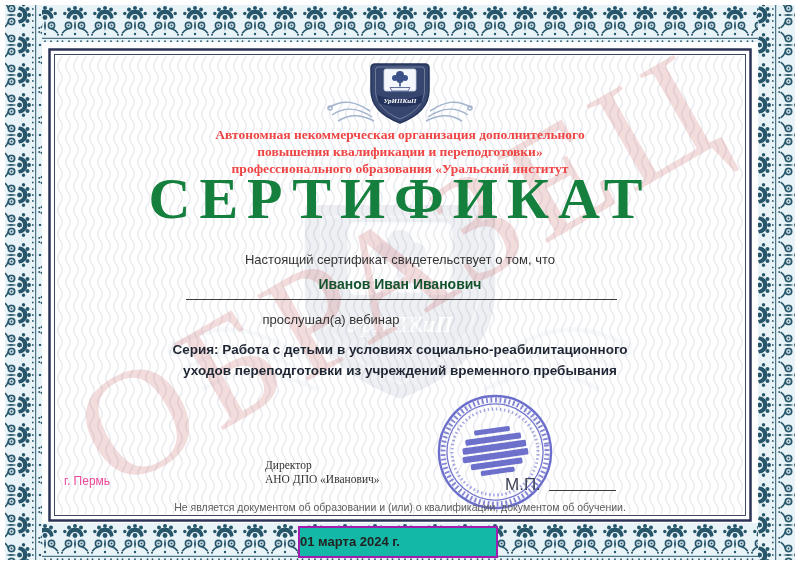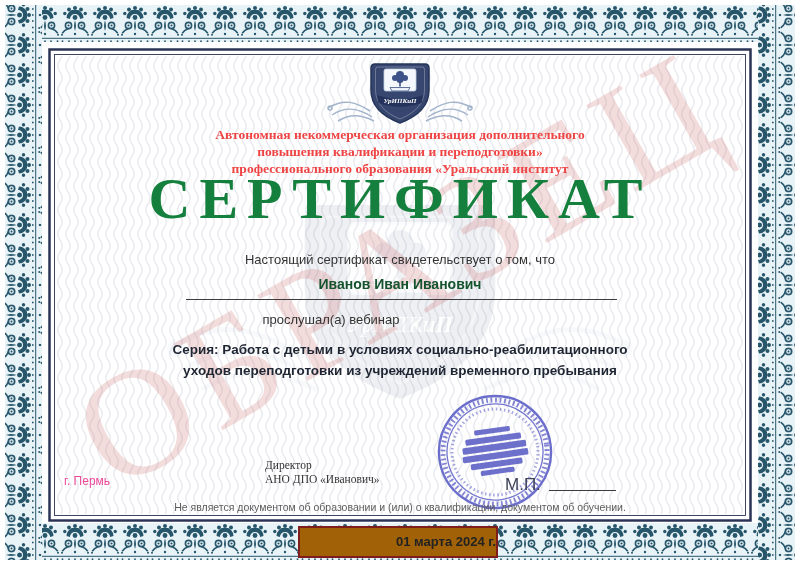--- a/index.html
+++ b/index.html
@@ -23,22 +23,22 @@
   .recipient{left:0;top:276px;width:800px;text-align:center;font-size:14px;font-weight:bold;color:#14532d;}
   .name-line{left:186px;top:299px;width:431px;border-top:1.5px solid #3c3c3c;height:0;}
   .action{left:0;top:312px;width:662px;text-align:center;font-size:13px;color:#333;}
   .course{left:0;top:340px;width:800px;text-align:center;font-size:13.5px;font-weight:bold;
           color:#1f2633;line-height:20.5px;}
   .city{left:64px;top:474px;font-size:12px;color:#ec4899;}
   .director{left:265px;top:459px;font-size:11.5px;line-height:13.5px;color:#333;font-family:Liberation Serif, serif;}
   .seal-mark{left:505px;top:475px;font-size:17px;color:#3f4458;}
   .sig-line{left:549px;top:490px;width:67px;border-top:1.5px solid #3a3a3a;height:0;}
   .disclaimer{left:0;top:501px;width:800px;text-align:center;font-size:10.5px;color:#5d5d5d;}
-  .date-box{left:298px;top:526px;width:196px;height:28px;background:#a16207;
-            border:2px solid #7f1d1d;z-index:3;text-align:right;line-height:28px;
+  .date-box{left:298px;top:526px;width:196px;height:28px;background:#14b8a6;
+            border:2px solid #a21caf;z-index:3;text-align:left;line-height:28px;
             font-size:13px;font-weight:bold;color:#222;}
 </style>
 </head>
 <body>
 
 <div class="page">
 
   <svg class="bg-svg" width="800" height="565" viewBox="0 0 800 565">
     <defs>
       <pattern id="guil" width="8" height="24" patternUnits="userSpaceOnUse">

